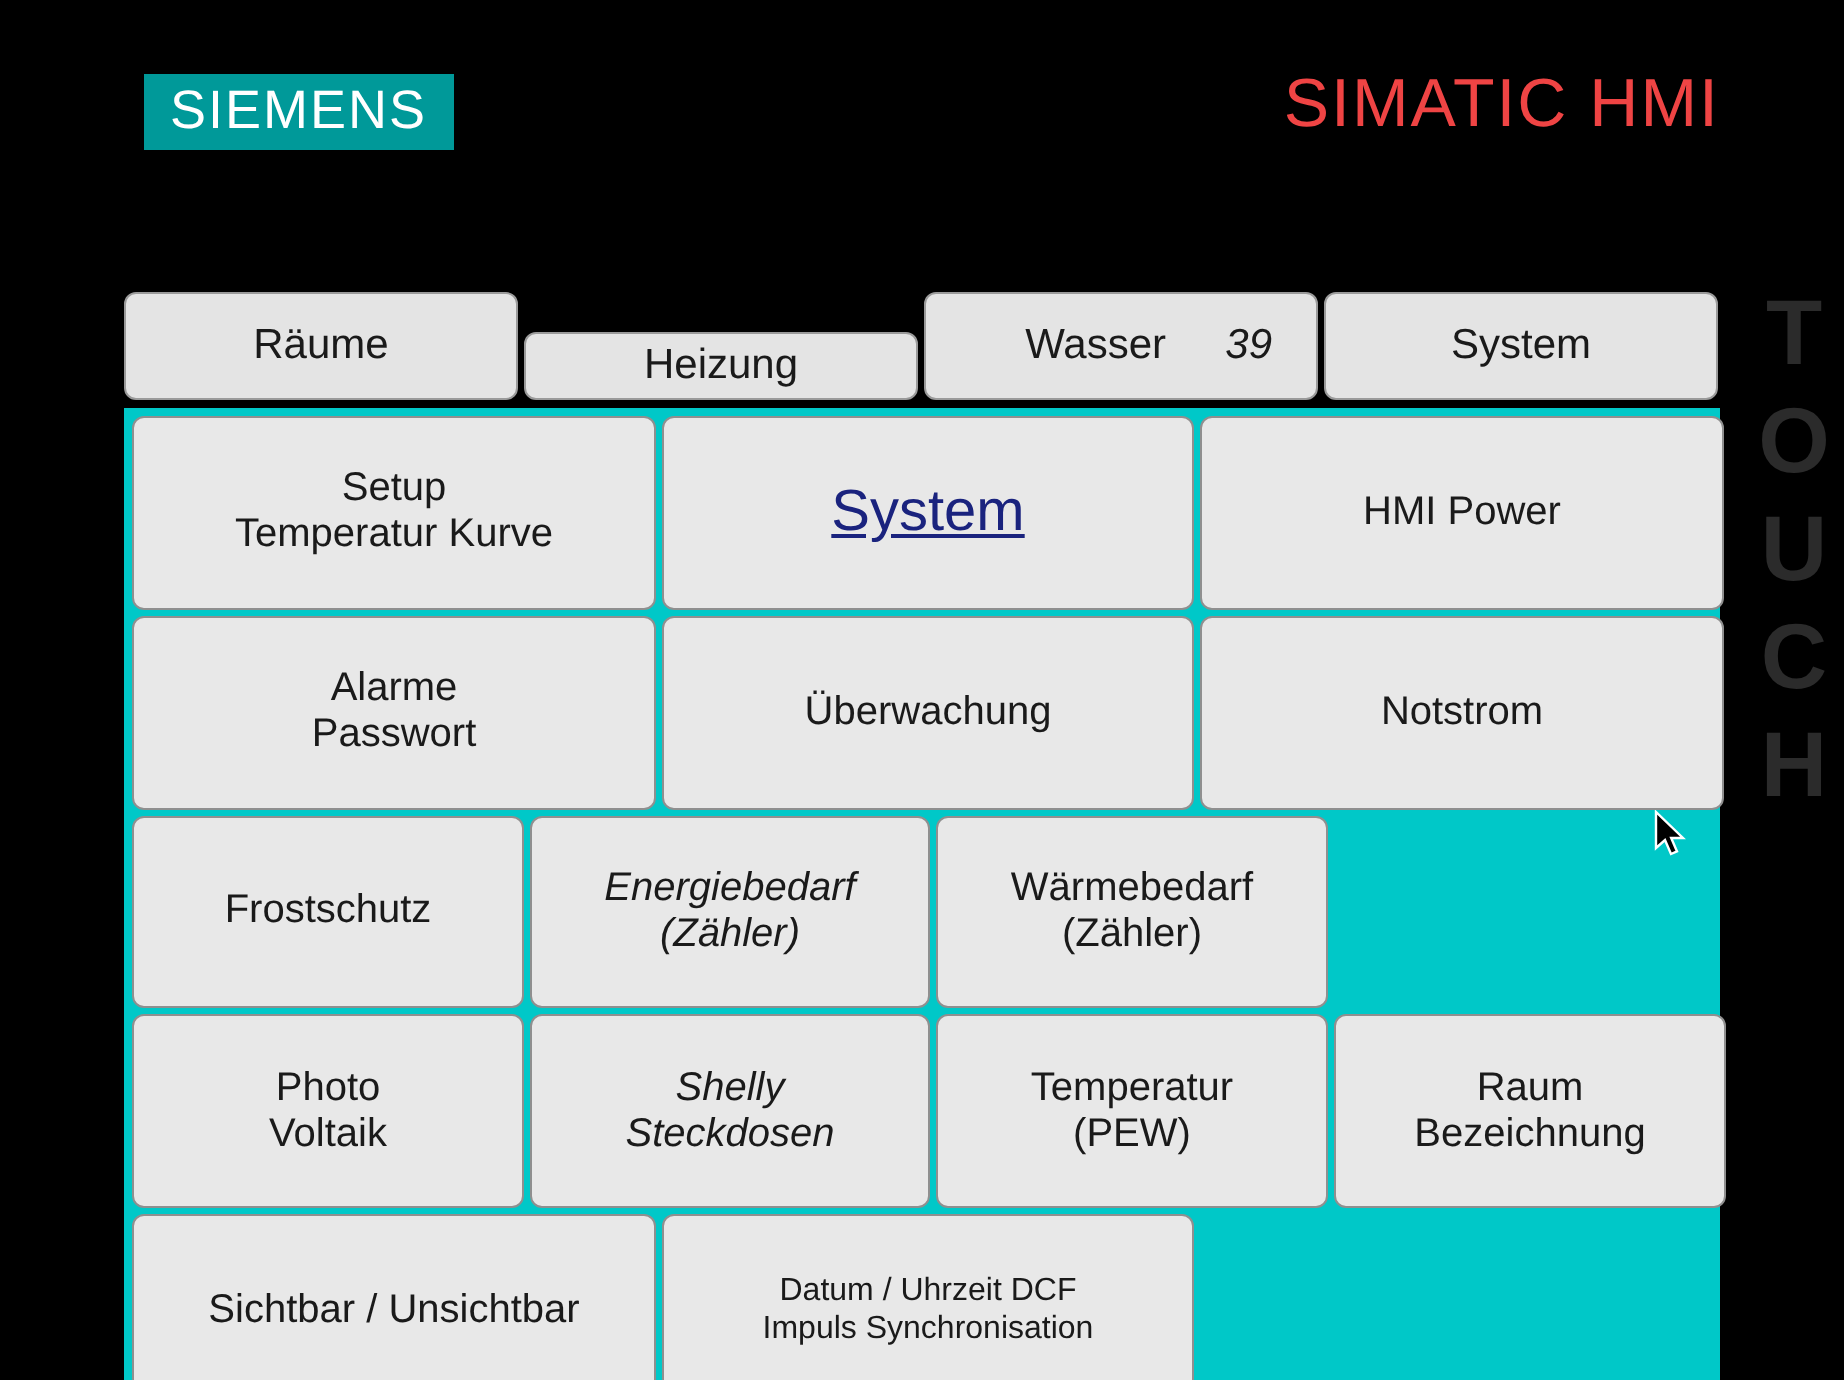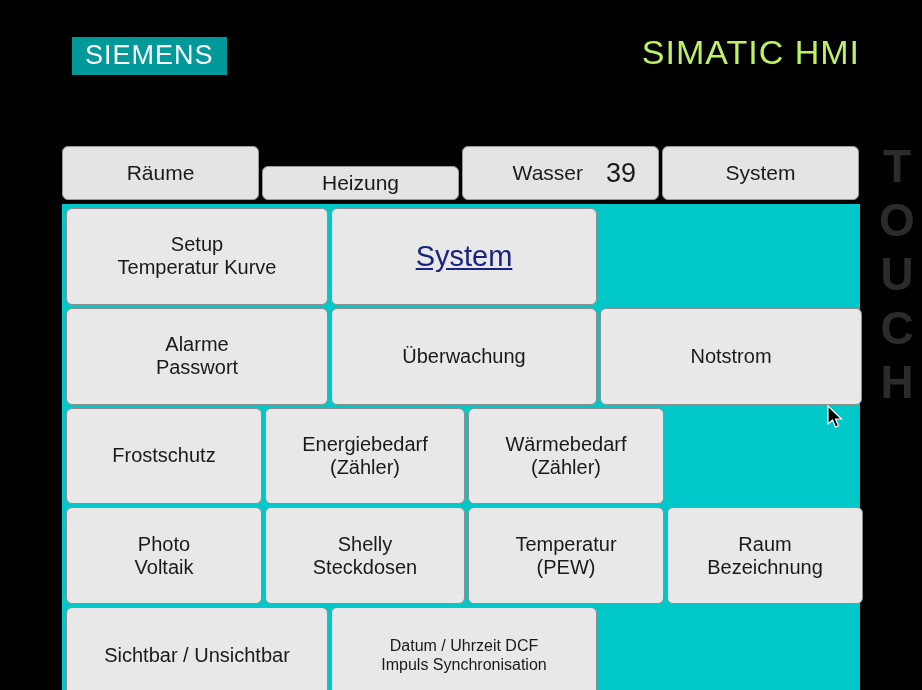--- a/index.html
+++ b/index.html
@@ -34,21 +34,21 @@
     letter-spacing: 1px;
     padding: 5px 13px 6px 13px;
     line-height: 1;
     font-family: "Liberation Sans", sans-serif;
     margin-left: 10px;
   }
   #simatic-title {
     position: absolute;
     right: 62px;
     top: 33px;
-    color: #bef264;
+    color: #ef4444;
     font-size: 34px;
     letter-spacing: 1px;
     font-family: "Liberation Sans", sans-serif;
   }
 
   
   #touch-label {
     position: absolute;
     right: 2px;
     top: 140px;
@@ -96,21 +96,22 @@
     top: 50%;
     transform: translateY(-50%);
     width: 120px;
     text-align: right;
   }
   .tab-wasser .tab-value {
     position: absolute;
     right: 22px;
     top: 50%;
     transform: translateY(-50%);
-    font-size: 27px;
+    font-size: 21px;
+    font-style: italic;
   }
 
   
   #panel {
     position: absolute;
     left: 62px;
     top: 204px;
     width: 798px;
     height: 504px;
     background: #00c8c8;
@@ -147,21 +148,21 @@
   .btn.small { font-size: 16px; }
   .btn.system-active {
     color: #1a237e;
     font-size: 29px;
     text-decoration: underline;
   }
   
   .w-262 { width: 262px; flex: none; }
   .w-266 { width: 266px; flex: none; }
   .w-196 { width: 196px; flex: none; }
-  .w-200 { width: 200px; flex: none; }
+  .w-200 { width: 200px; flex: none; font-style: italic; }
 
   
   #cursor {
     position: absolute;
     left: 826px;
     top: 405px;
     width: 22px;
     height: 26px;
     pointer-events: none;
   }
@@ -192,20 +193,21 @@
   </div>
 </div>
 
 <div id="panel">
   <div id="grid">
 
     <div class="row">
       <div class="btn w-262">Setup
 Temperatur Kurve</div>
       <div class="btn w-266 system-active">System</div>
+      <div class="btn w-262">HMI Power</div>
     </div>
 
     <div class="row">
       <div class="btn w-262">Alarme
 Passwort</div>
       <div class="btn w-266">Überwachung</div>
       <div class="btn w-262">Notstrom</div>
     </div>
 
     <div class="row">

